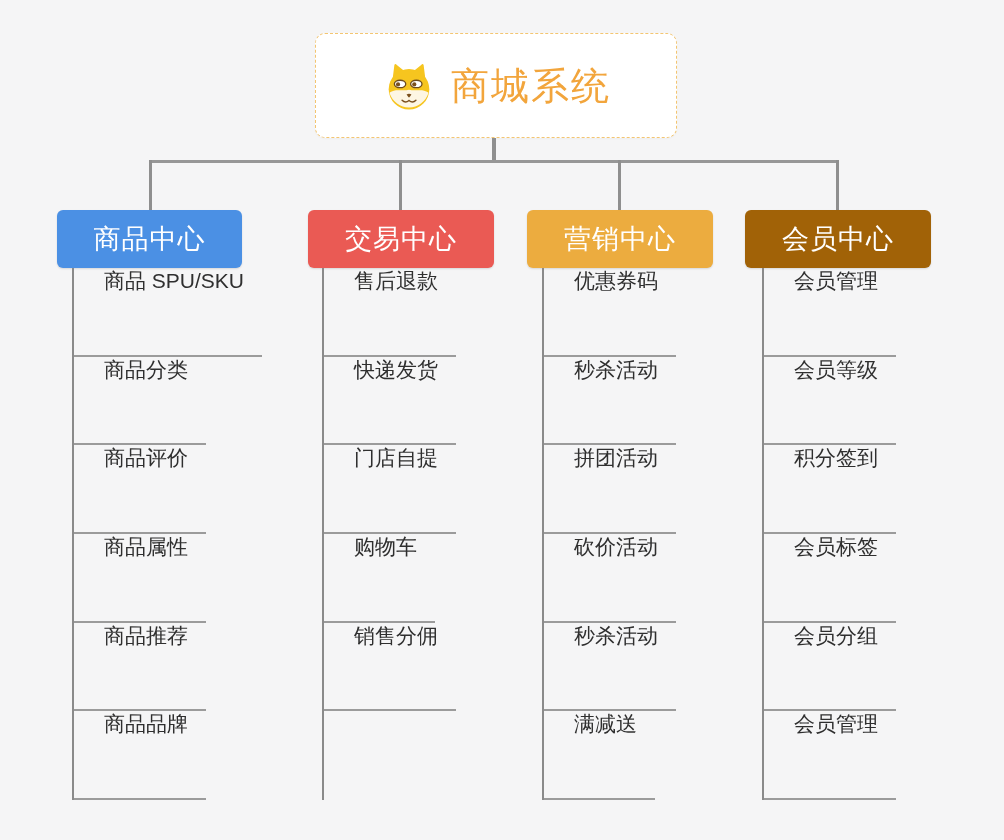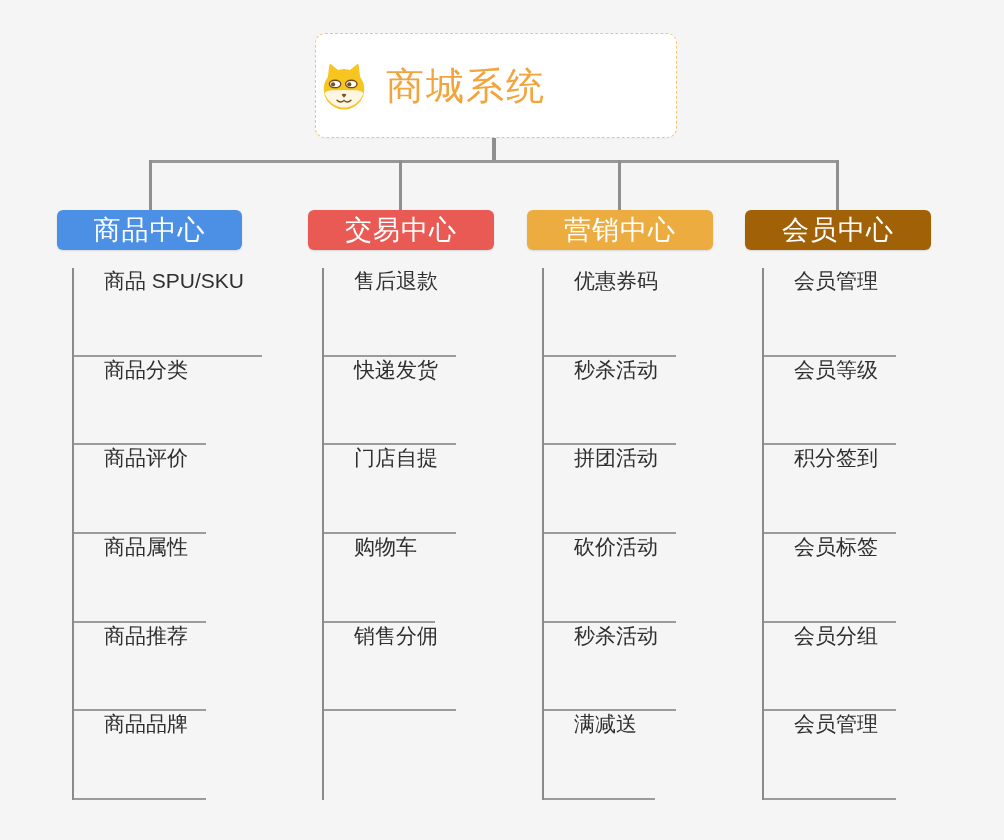--- a/index.html
+++ b/index.html
@@ -13,21 +13,21 @@
     background:#f5f5f6;
     overflow:hidden;
   }
   
   .root-node{
     position:absolute;left:315px;top:33px;width:362px;height:105px;
     box-sizing:border-box;
     background:#ffffff;
     border:1px dashed #f3c571;
     border-radius:10px;
-    display:flex;align-items:center;gap:14px;
+    display:flex;align-items:center;justify-content:center;gap:14px;
     box-shadow:0 1px 2px rgba(0,0,0,0.03);
   }
   .root-title{
     font-size:38px;
     color:#f2a53c;
     letter-spacing:2px;
     font-weight:500;
     line-height:1;
   }
   .dog-icon{width:56px;height:52px;display:block;}
@@ -35,21 +35,21 @@
   .line{position:absolute;background:#8f8f8f;}
   .stem{left:492px;top:138px;width:4px;height:24px;}
   .bus{left:149px;top:160px;width:690px;height:3px;background:#979797;}
   .drop{top:160px;width:3px;height:50px;}
   .drop.d0{left:149px;}
   .drop.d1{left:399px;}
   .drop.d2{left:618px;}
   .drop.d3{left:836px;}
   
   .branch-header{
-    position:absolute;top:210px;height:40px;width:186px;
+    position:absolute;top:210px;height:58px;width:186px;
     box-sizing:border-box;
     border-radius:6px;
     display:flex;align-items:center;justify-content:center;
     color:#ffffff;
     font-size:27px;
     letter-spacing:1px;
     box-shadow:0 1px 2px rgba(0,0,0,0.12);
   }
   .bh0{left:57px;width:185px;}
   .bh1{left:308px;}

